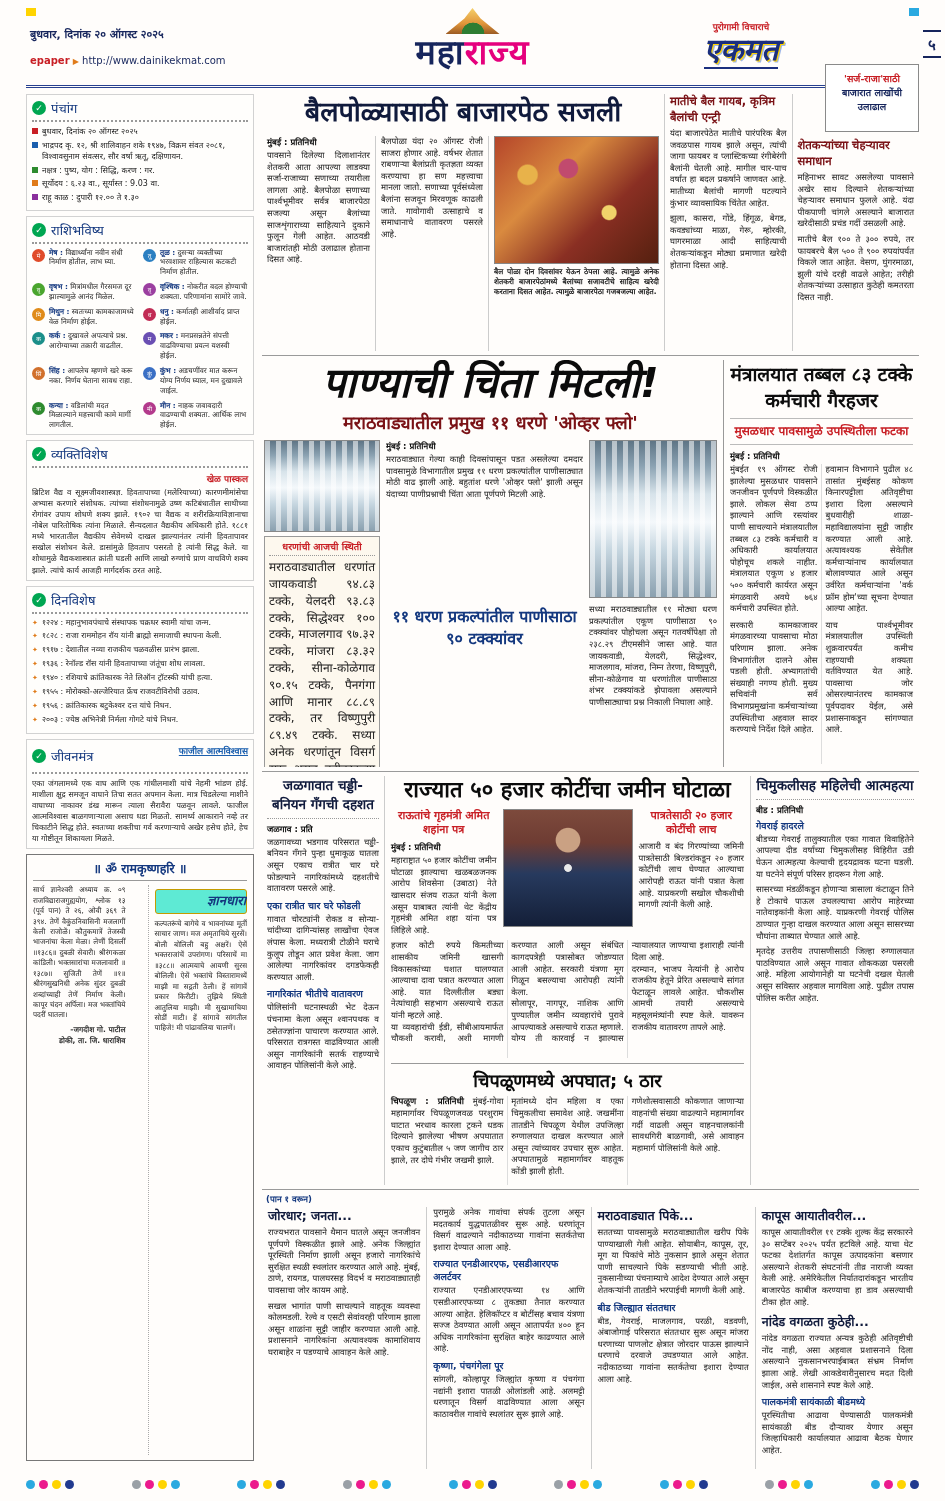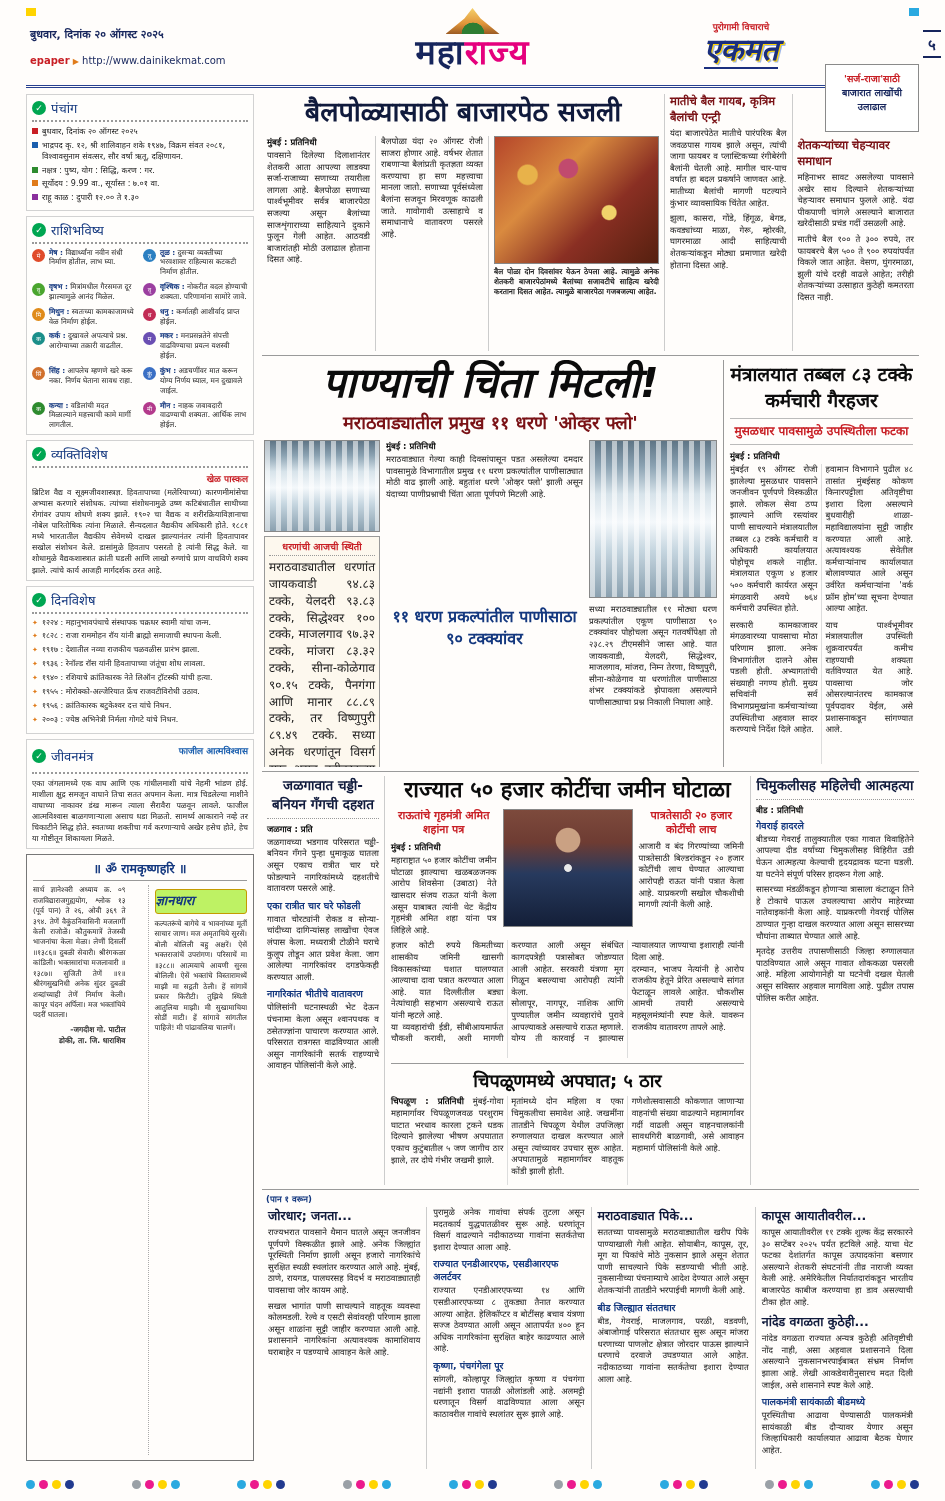--- a/index.html
+++ b/index.html
@@ -46,27 +46,27 @@
   .mini-bullet { width:6px; height:6px; background:#c81f25; flex:none; margin-top:2px; }
   .mini-bullet.b { background:#1b5fae; } .mini-bullet.g { background:#2e8b2e; } .mini-bullet.o { background:#e07b1a; } .mini-bullet.p { background:#8a2f9c; }
   .rashi-grid { display:grid; grid-template-columns:1fr 1fr; column-gap:6px; row-gap:5px; }
   .rashi-item { display:flex; gap:4px; font-size:7.3px; line-height:1.35; }
   .zodiac-icon { width:13px; height:13px; border-radius:50%; color:#fff; font-size:6px; line-height:13px; text-align:center; flex:none; margin-top:1px; }
   .rashi-name { font-weight:bold; color:#14387f; }
   .side-par { font-size:7.8px; line-height:1.42; text-align:justify; color:#222; }
   .person-name { font-size:9px; font-weight:bold; color:#c81f25; text-align:right; margin-bottom:2px; }
   .din-item { display:flex; gap:4px; font-size:7.8px; line-height:1.4; margin-bottom:3px; }
   .star-icon { color:#e07b1a; font-size:7px; flex:none; margin-top:1px; }
-  .jeevan-topic { font-size:9px; font-weight:bold; color:#1b5fae; text-align:center; margin-bottom:12px; }
+  .jeevan-topic { font-size:9px; font-weight:bold; color:#1b5fae; text-align:center; margin-bottom:12px;text-decoration:underline; }
   .bhakti { flex:1; border:1px solid #777; padding:5px 6px; display:flex; flex-direction:column; }
   .bhakti-title { font-size:12.5px; font-weight:bold; color:#14387f; text-align:center; border-bottom:1px solid #999; padding-bottom:3px; margin-bottom:4px; }
   .bhakti-cols { display:flex; gap:22px; flex:1; overflow:hidden; }
   .bhakti-col { flex:1; font-size:7.2px; line-height:1.45; text-align:justify; }
   .bhakti-col + .bhakti-col { border-left:1px dotted #aaa; padding-left:6px; }
-  .gyandhara-logo { background:#bef264; color:#14387f; font-weight:bold; font-style:italic; font-size:13px; text-align:left;
+  .gyandhara-logo { background:#5eead4; color:#14387f; font-weight:bold; font-style:italic; font-size:13px; text-align:right;
       border:1px solid #c49b00; border-radius:3px; padding:2px 0; margin:4px 0 5px; }
   .bhakti-sign { font-size:7.5px; font-weight:bold; color:#333; text-align:right; margin-top:4px; }
 
   
   .main { position:absolute; left:262px; right:26px; top:94px; bottom:40px; }
   .block { border-bottom:1px solid #9a9a9a; overflow:hidden; }
   .byline { font-size:8.5px; font-weight:bold; color:#111; margin-bottom:3px; }
   .body-t { font-size:8.4px; line-height:1.38; text-align:justify; color:#222; }
 
   
@@ -191,21 +191,21 @@
       <div class="side-line">
           <span class="mini-bullet b"></span>
           <span>भाद्रपद कृ. १२, श्री शालिवाहन शके १९४७, विक्रम संवत २०८१, विश्वावसुनाम संवत्सर, सौर वर्षा ऋतू, दक्षिणायन.</span>
         </div>
       <div class="side-line">
           <span class="mini-bullet g"></span>
           <span>नक्षत्र : पुष्य, योग : सिद्धि, करण : गर.</span>
         </div>
       <div class="side-line">
           <span class="mini-bullet o"></span>
-          <span>सूर्योदय : 9.99 वा., सूर्यास्त : ७.०१ वा.</span>
+          <span>सूर्योदय : ६.२३ वा., सूर्यास्त : 9.03 वा.</span>
         </div>
       <div class="side-line">
           <span class="mini-bullet p"></span>
           <span>राहू काळ : दुपारी १२.०० ते १.३०</span>
         </div>
     </section>
 
     <section class="side-sec">
       <div class="sec-head">
         <span class="badge-icon">✓</span>

